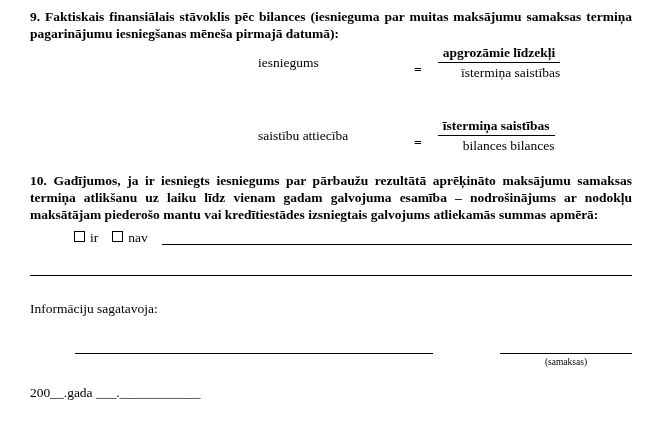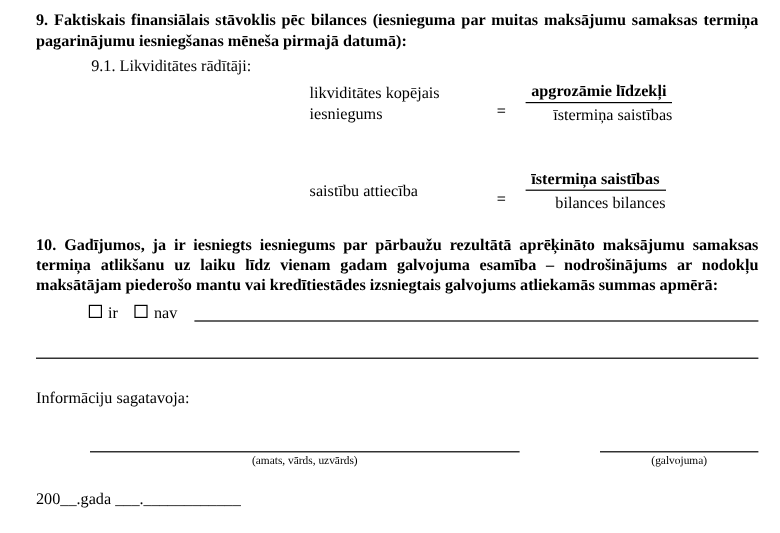--- a/index.html
+++ b/index.html
@@ -113,25 +113,23 @@
     margin: 16px 0 0 0;
   }
 </style>
 </head>
 <body>
 
 <div class="page">
 
   <p class="heading">9. Faktiskais finansiālais stāvoklis pēc bilances (iesnieguma par muitas maksājumu samaksas termiņa pagarinājumu iesniegšanas mēneša pirmajā datumā):</p>
 
-  <div class="sub-label">9.1. Likviditātes rādītāji:</div>
 
   <div class="formula">
     <div class="lhs">
-      <div>likviditātes kopējais</div>
       <div>iesniegums</div>
     </div>
     <div class="eq">=</div>
     <div class="frac">
       <div class="num">apgrozāmie līdzekļi</div>
       <div class="den">īstermiņa saistības</div>
     </div>
   </div>
 
   <div class="gap-40"></div>
@@ -158,23 +156,22 @@
     <span class="fill-line"></span>
   </div>
 
   <div class="full-line"></div>
 
   <p class="prepared">Informāciju sagatavoja:</p>
 
   <div class="sig-row">
     <div class="sig-block-left">
       <div class="sig-line"></div>
-      <div class="caption">(amats, vārds, uzvārds)</div>
     </div>
     <div class="sig-block-right">
       <div class="sig-line"></div>
-      <div class="caption">(galvojuma)</div>
+      <div class="caption">(samaksas)</div>
     </div>
   </div>
 
   <p class="date-line">200__.gada ___.____________</p>
 
 </div>
 
 </body></html>

